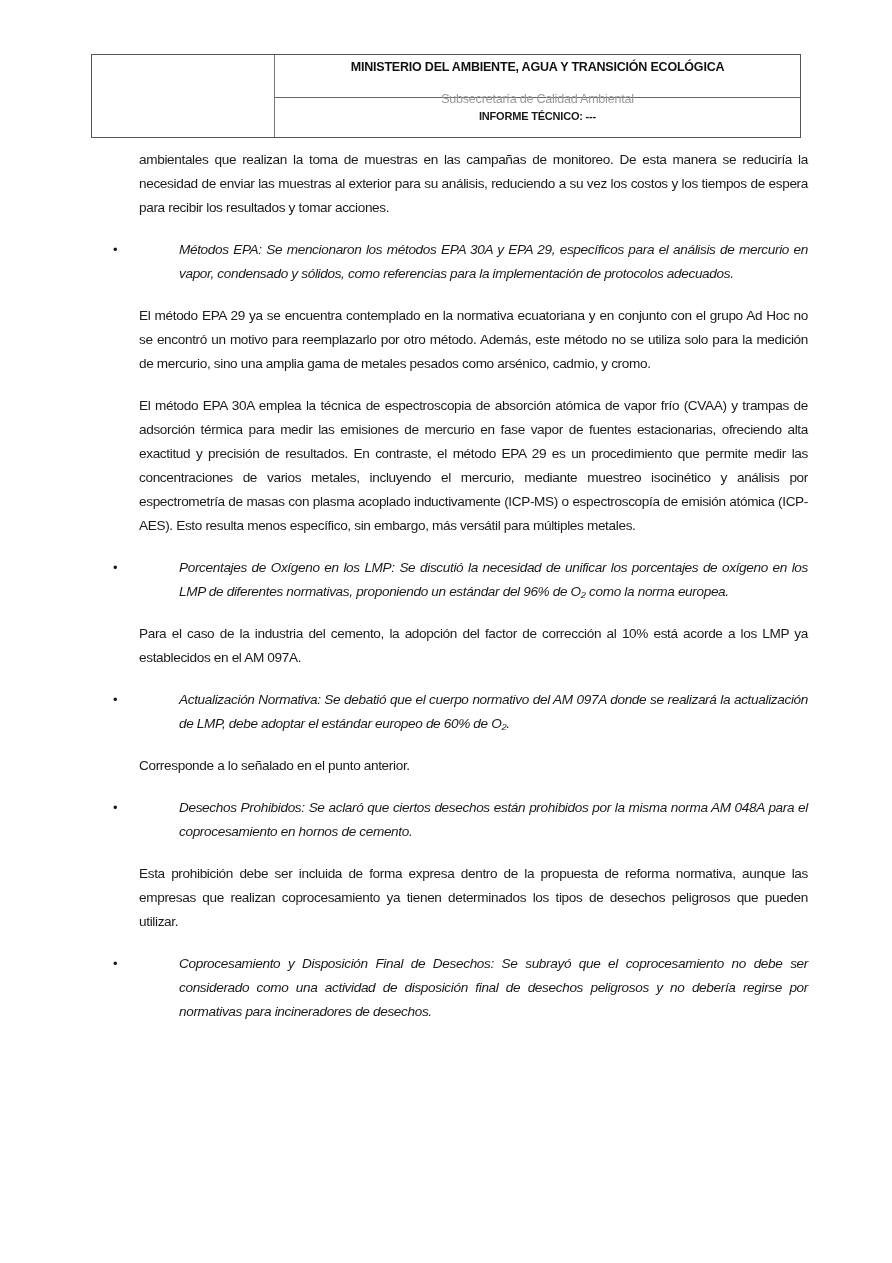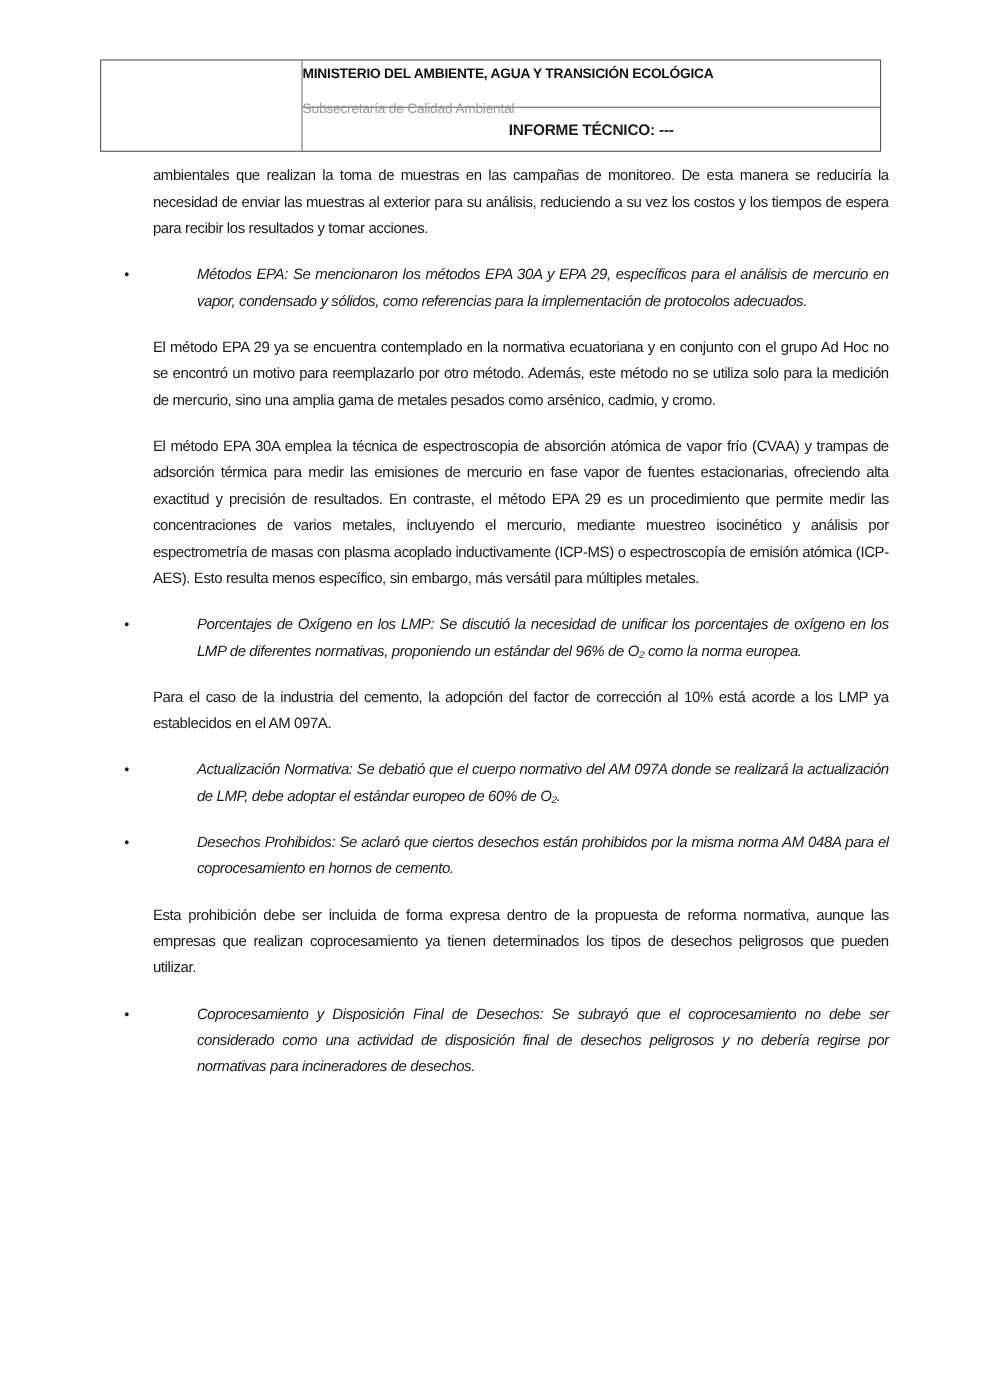--- a/index.html
+++ b/index.html
@@ -3,24 +3,24 @@
 <meta charset="utf-8">
 <style>
   html, body { margin: 0; padding: 0; background: #ffffff; }
   body { width: 892px; height: 1263px; position: relative; overflow: hidden;
          font-family: "Liberation Sans", sans-serif; color: #1a1a1a; }
   .header-table { position: absolute; left: 91px; top: 54px; width: 710px; height: 84px;
                   border: 1px solid #555; box-sizing: border-box; display: flex; }
   .header-left { width: 183px; border-right: 1px solid #777; box-sizing: border-box; }
   .header-right { flex: 1; display: flex; flex-direction: column; }
   .header-top { height: 43px; border-bottom: 1px solid #666; box-sizing: border-box;
-                text-align: left; padding-top: 5px; }
+                text-align: center; padding-top: 5px; }
   .ministry { font-weight: bold; font-size: 12.5px; letter-spacing: -0.2px; color: #111; }
   .subsec { font-size: 12.5px; color: #9a9a9a; margin-top: 18px; letter-spacing: -0.2px; }
-  .header-bottom { flex: 1; text-align: center; font-weight: bold; font-size: 14px;
+  .header-bottom { flex: 1; text-align: center; font-weight: bold; font-size: 11px;
                    padding-top: 12px; letter-spacing: -0.2px; }
   .content { position: absolute; left: 139px; top: 148px; width: 669px;
              font-size: 13.6px; line-height: 24px; letter-spacing: -0.35px; }
   p { margin: 0; text-align: justify; }
   .para { margin-bottom: 18px; }
   .bullet-item { position: relative; margin-bottom: 18px; }
   .bullet-item p { font-style: italic; margin-left: 40px; }
   .bullet { position: absolute; left: -26px; top: 0; font-style: normal; font-size: 13px; }
   .last-line { text-align-last: left; }
 </style>
@@ -51,20 +51,21 @@
   <div class="bullet-item">
     <span class="bullet">•</span>
     <p class="last-line">Porcentajes de Oxígeno en los LMP: Se discutió la necesidad de unificar los porcentajes de oxígeno en los LMP de diferentes normativas, proponiendo un estándar del 96% de O₂ como la norma europea.</p>
   </div>
   <p class="para last-line">Para el caso de la industria del cemento, la adopción del factor de corrección al 10% está acorde a los LMP ya establecidos en el AM 097A.</p>
 
   <div class="bullet-item">
     <span class="bullet">•</span>
     <p class="last-line">Actualización Normativa: Se debatió que el cuerpo normativo del AM 097A donde se realizará la actualización de LMP, debe adoptar el estándar europeo de 60% de O₂.</p>
   </div>
+  <p class="para last-line">Corresponde a lo señalado en el punto anterior.</p>
 
   <div class="bullet-item">
     <span class="bullet">•</span>
     <p class="last-line">Desechos Prohibidos: Se aclaró que ciertos desechos están prohibidos por la misma norma AM 048A para el coprocesamiento en hornos de cemento.</p>
   </div>
   <p class="para last-line">Esta prohibición debe ser incluida de forma expresa dentro de la propuesta de reforma normativa, aunque las empresas que realizan coprocesamiento ya tienen determinados los tipos de desechos peligrosos que pueden utilizar.</p>
 
   <div class="bullet-item">
     <span class="bullet">•</span>
     <p class="last-line">Coprocesamiento y Disposición Final de Desechos: Se subrayó que el coprocesamiento no debe ser considerado como una actividad de disposición final de desechos peligrosos y no debería regirse por normativas para incineradores de desechos.</p>

